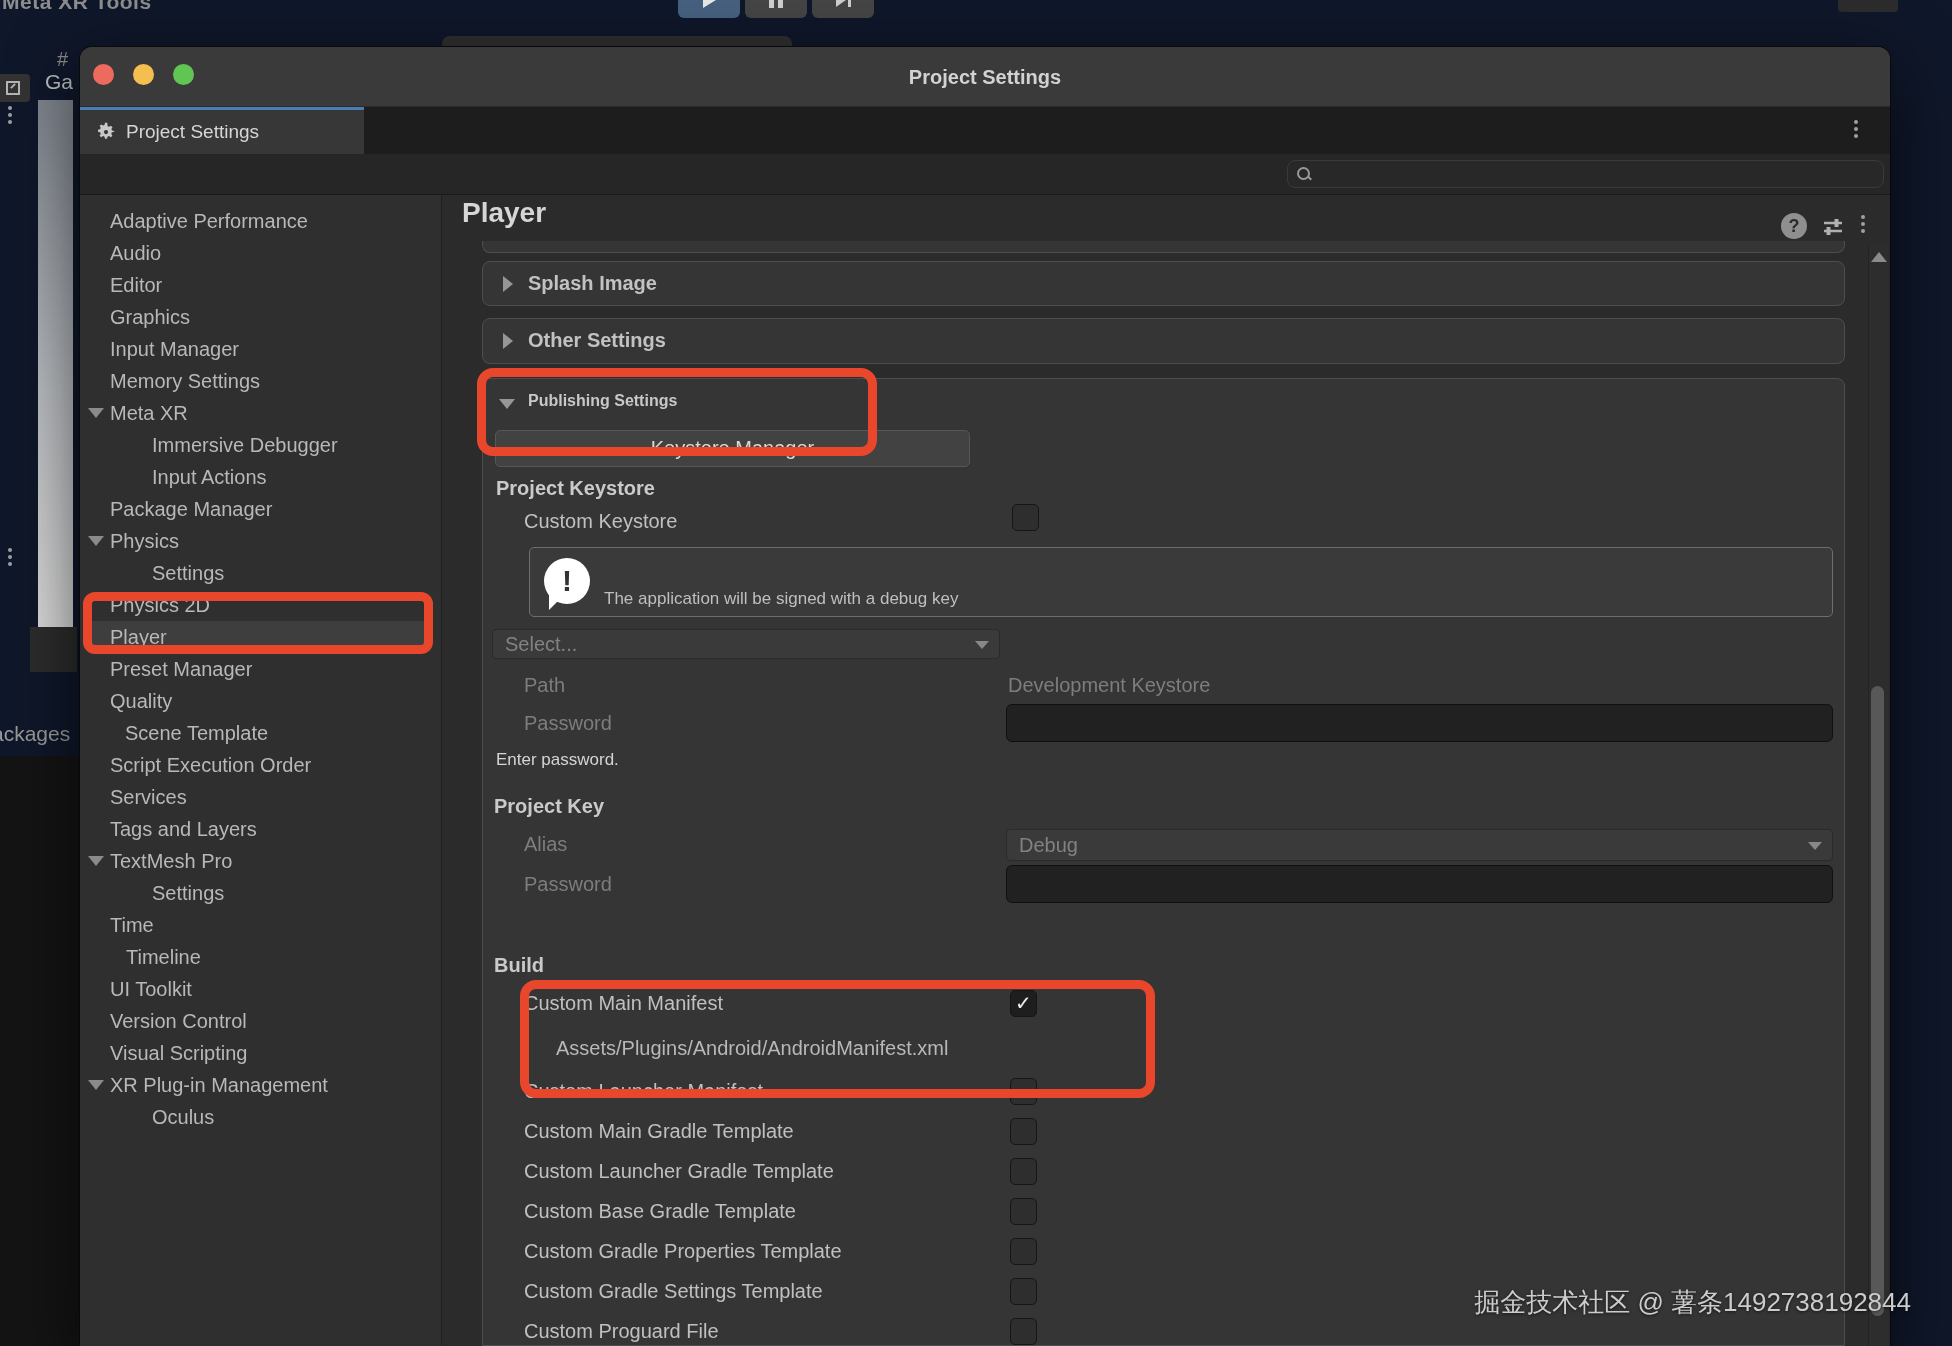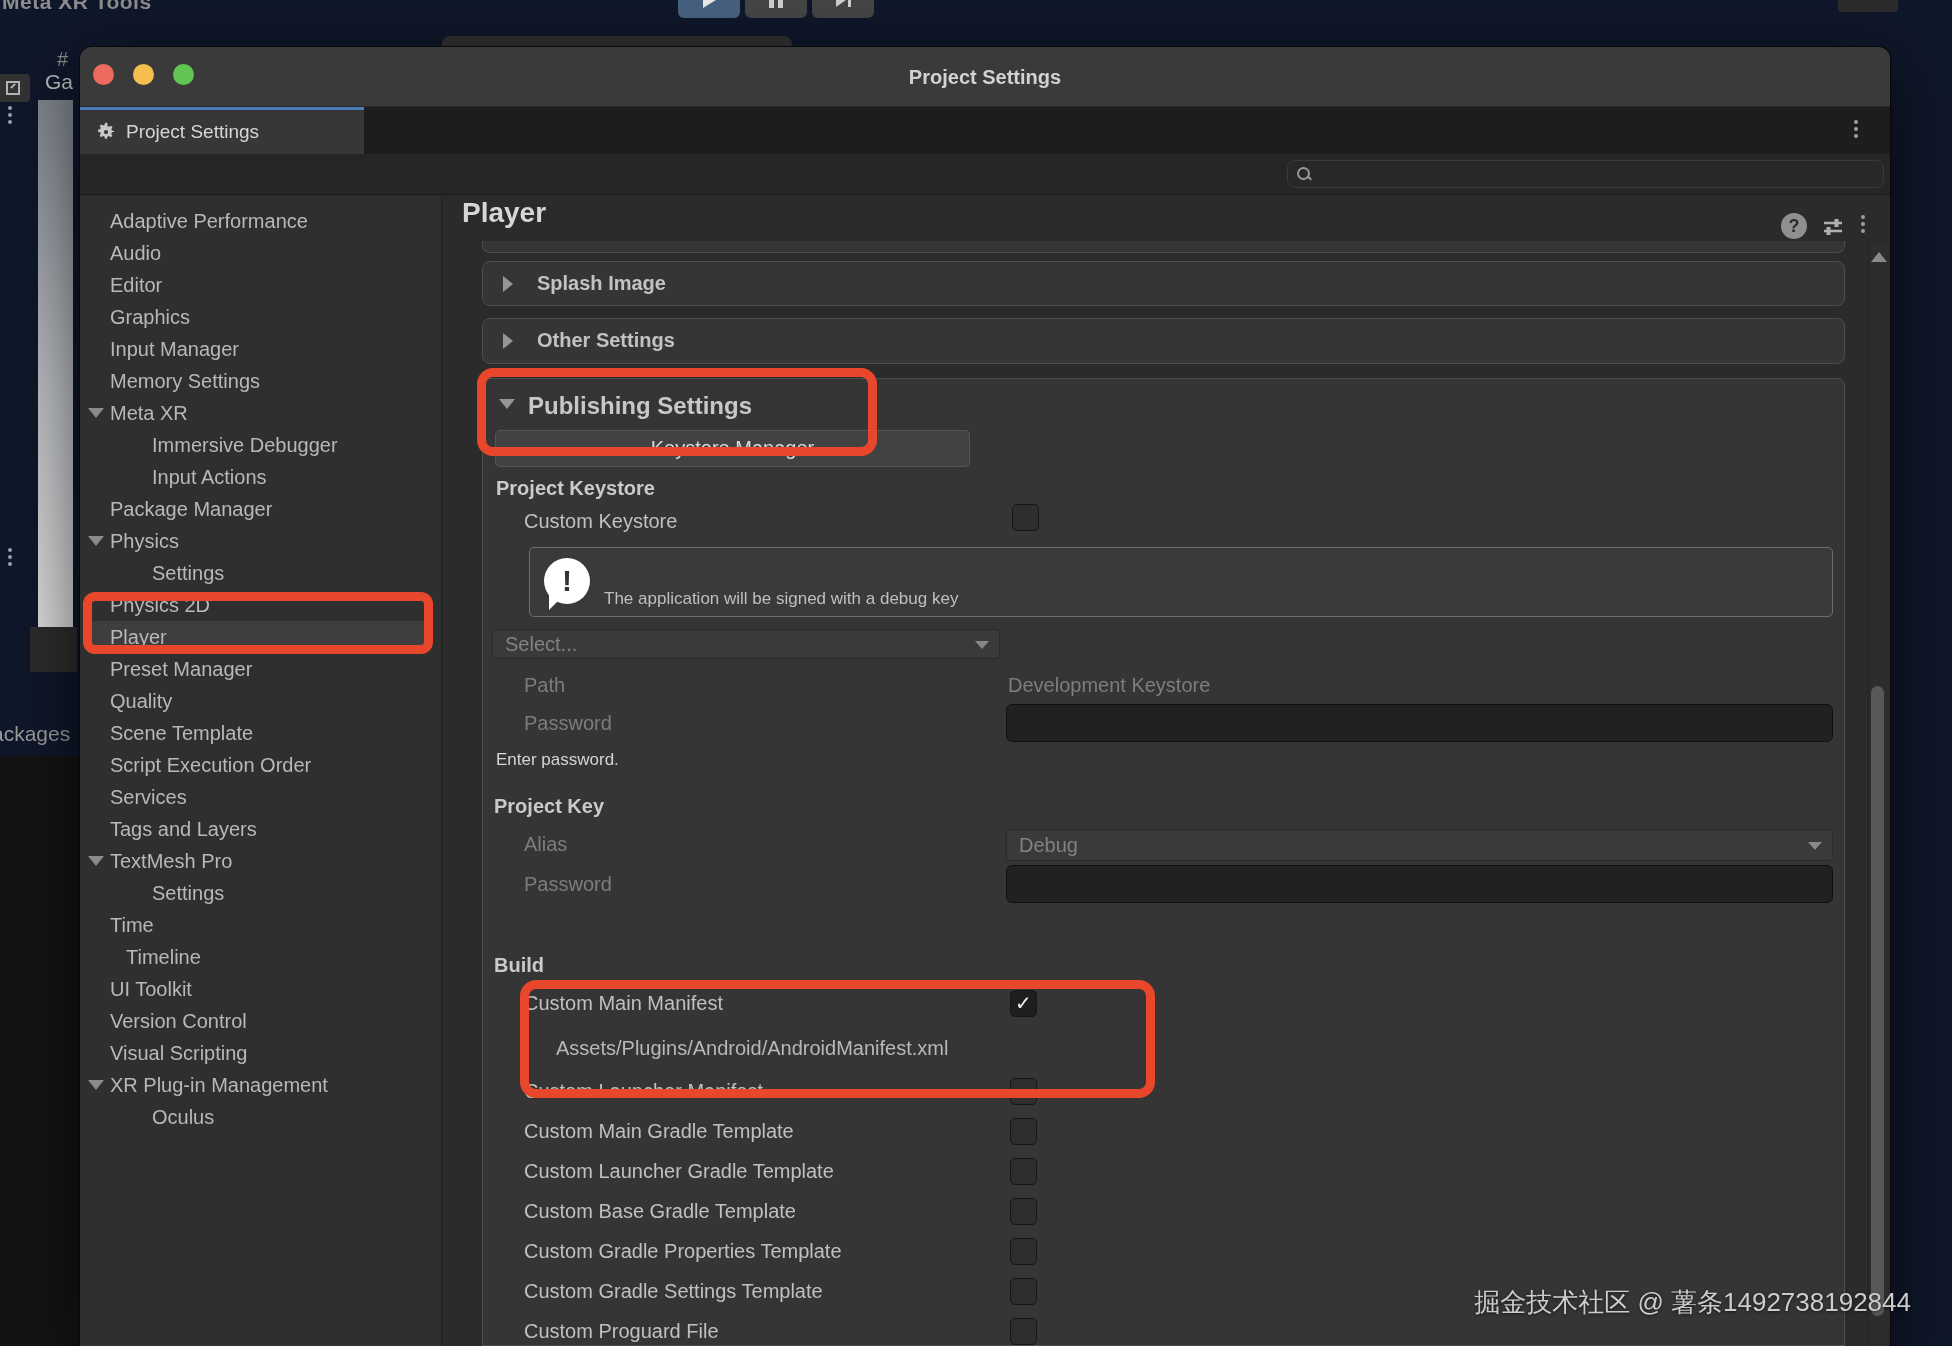--- a/index.html
+++ b/index.html
@@ -64,26 +64,26 @@
   .player-title{position:absolute;left:20px;top:2px;font-size:28px;font-weight:bold;color:#d6d6d6;}
   .hicon{position:absolute;top:18px;}
   .help-circ{width:26px;height:26px;border-radius:50%;background:#8f8f8f;color:#2b2b2b;font-weight:bold;font-size:18px;display:flex;align-items:center;justify-content:center;}
   .sliders{width:24px;height:24px;}
 
   .secbox{position:absolute;left:40px;width:1363px;background:#353535;border:1px solid #4e4e4e;border-radius:8px;}
   .sliver{top:46px;height:12px;border-top:none;border-radius:0 0 8px 8px;}
   .sec-splash{top:66px;height:45px;}
   .sec-other{top:123px;height:46px;}
   .sec-pub{top:183px;height:968px;border-radius:8px 8px 0 0;}
-  .sechead{position:absolute;left:54px;top:10px;font-size:20px;font-weight:bold;color:#c2c2c2;}
+  .sechead{position:absolute;left:45px;top:10px;font-size:20px;font-weight:bold;color:#c2c2c2;}
   .tri-r{position:absolute;left:20px;top:14px;width:0;height:0;border-top:8px solid transparent;border-bottom:8px solid transparent;border-left:10px solid #969696;}
   .tri-d{position:absolute;left:16px;top:20px;width:0;height:0;border-left:8px solid transparent;border-right:8px solid transparent;border-top:10px solid #969696;}
 
   
-  .pub-head{position:absolute;left:45px;top:13px;font-size:24px;font-weight:bold;color:#c8c8c8;}
+  .pub-head{position:absolute;left:45px;top:13px;font-size:16px;font-weight:bold;color:#c8c8c8;}
   .ks-btn{position:absolute;left:12px;top:51px;width:475px;height:37px;background:#424242;border:1px solid #565656;border-radius:5px;color:#dadada;font-size:20px;display:flex;align-items:center;justify-content:center;}
   .h2{position:absolute;font-size:20px;font-weight:bold;color:#cacaca;}
   .lab{position:absolute;font-size:20px;color:#c0c0c0;white-space:nowrap;}
   .lab.dim{color:#7d7d7d;}
   .cbx{position:absolute;width:27px;height:27px;background:#2e2e2e;border:1px solid #161616;border-radius:5px;color:#ededed;font-size:20px;font-weight:bold;text-align:center;line-height:25px;}
   .cbx.on{background:#1e1e1e;}
   .infobox{position:absolute;left:46px;top:168px;width:1304px;height:70px;background:#3a3a3a;border:1px solid #6e6e6e;border-radius:5px;}
   .bubble{position:absolute;left:14px;top:10px;width:46px;height:46px;background:#fff;border-radius:50%;color:#333;font-size:30px;font-weight:900;display:flex;align-items:center;justify-content:center;}
   .bubble::after{content:"";position:absolute;left:5px;bottom:-6px;width:0;height:0;border:9px solid transparent;border-top-color:#fff;border-left-color:#fff;}
   .infotext{position:absolute;left:74px;top:16px;height:70px;display:flex;align-items:center;font-size:17px;color:#bfbfbf;}
@@ -251,21 +251,21 @@
     <span class="lbl">Player</span>
   </div>
           <div class="srow" style="padding-left: 30px;">
 
     <span class="lbl">Preset Manager</span>
   </div>
           <div class="srow" style="padding-left: 30px;">
 
     <span class="lbl">Quality</span>
   </div>
-          <div class="srow" style="padding-left: 30px;">
+          <div class="srow" style="padding-left: 45px;">
 
     <span class="lbl">Scene Template</span>
   </div>
           <div class="srow" style="padding-left: 30px;">
 
     <span class="lbl">Script Execution Order</span>
   </div>
           <div class="srow" style="padding-left: 30px;">
 
     <span class="lbl">Services</span>

